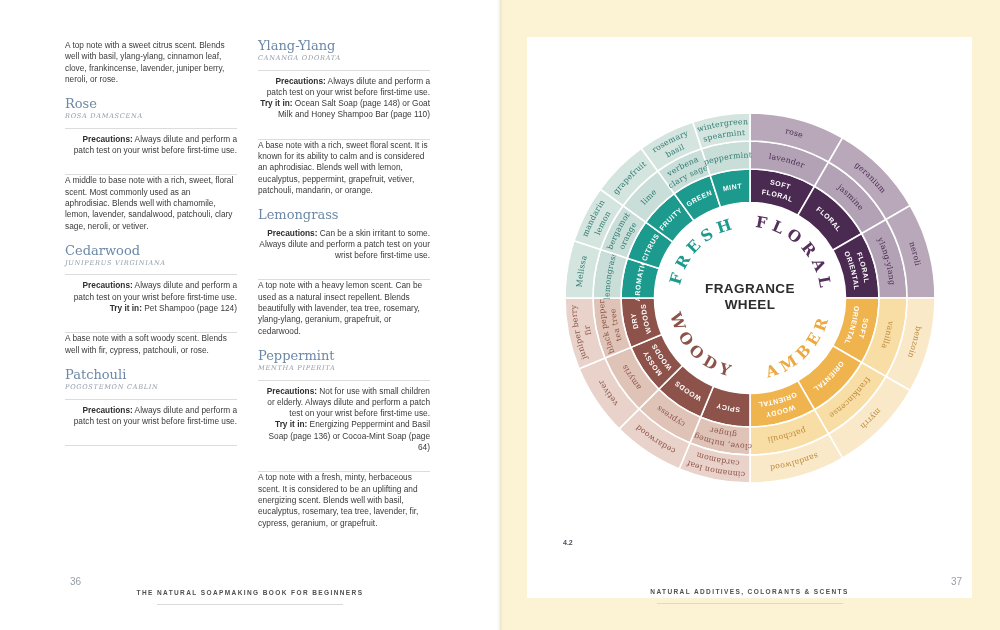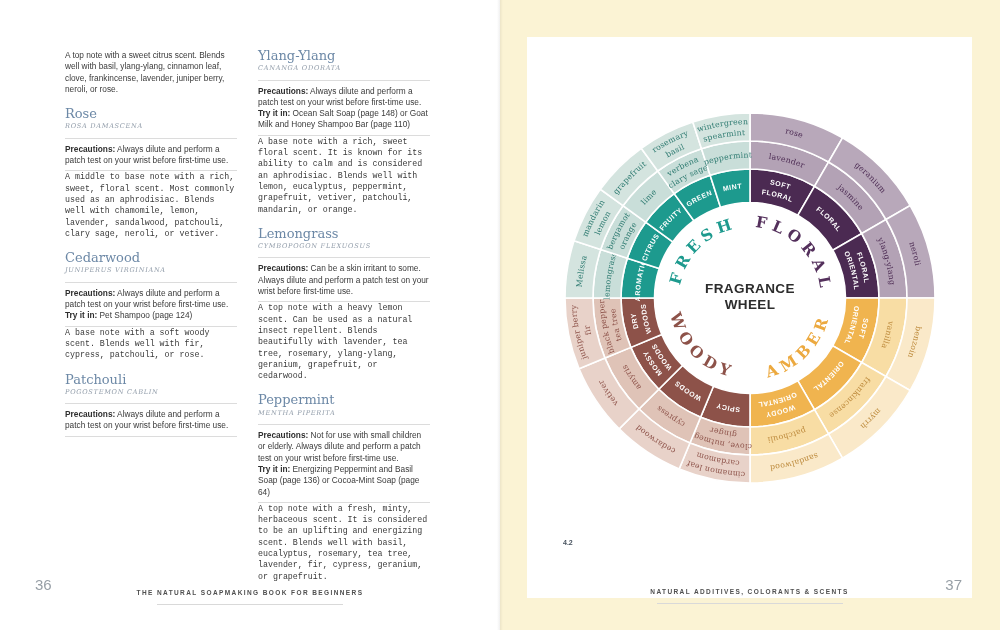--- a/index.html
+++ b/index.html
@@ -5,36 +5,36 @@
   html,body{margin:0;padding:0;}
   body{width:1000px;height:630px;position:relative;overflow:hidden;
        font-family:"Liberation Sans",sans-serif;background:#fff;}
   .page{position:absolute;top:0;height:630px;overflow:hidden;}
   .page-left{left:0;width:500px;background:#fff;}
   .page-right{left:500px;width:500px;}
   .gutter{position:absolute;left:497px;top:0;width:6px;height:630px;
           background:linear-gradient(to right,rgba(0,0,0,0),rgba(0,0,0,0.06),rgba(0,0,0,0));}
 
   
-  .columns{position:absolute;left:65px;top:50px;display:flex;gap:21px;}
+  .columns{position:absolute;left:65px;top:40px;display:flex;gap:21px;}
   .col{width:172px;color:#3a3a3a;font-size:8.3px;line-height:11.3px;}
   .col p{margin:0;}
   .intro{margin:4px 0 2px;}
   .entry h3{font-family:"DejaVu Serif",serif;font-weight:normal;
             font-size:13px;color:#6c88a6;margin:13px 0 2px;}
   .col .entry:first-child h3{margin-top:0;}
   .latin{font-family:"DejaVu Serif",serif;font-style:italic;font-size:6.6px;
          letter-spacing:0.7px;color:#919ca9;padding-bottom:5px;
          border-bottom:1px solid #dcdcdc;}
-  .info{padding:5px 0 4px;border-bottom:1px solid #dcdcdc;}
-  .desc{margin:6px 0 2px;font-family:Liberation Mono, monospace;}
+  .info{padding:5px 0 18px;border-bottom:1px solid #dcdcdc;text-align:right;}
+  .desc{margin:6px 0 2px;}
   b{color:#2f2f2f;}
 
   
-  .pagenum{position:absolute;font-size:15px;color:#979fa6;}
+  .pagenum{position:absolute;font-size:10px;color:#979fa6;margin-left:35px;}
   .pagenum.pn-left{left:35px;top:576px;}
   .pagenum.pn-right{right:10px;top:539px;}
   .footer-center{position:absolute;left:0;right:0;top:581px;text-align:center;}
   .footer-title{font-size:6.5px;font-weight:bold;letter-spacing:1.4px;color:#4f4f4f;}
   .footer-rule{width:186px;height:1px;background:#d9d9d9;margin:5px auto 0;}
 
   
   .page-right{background:#fbf3d4;}
   .panel{position:absolute;left:27px;top:37px;width:445px;height:561px;background:#fff;}
   .fig-caption{position:absolute;left:36px;top:502px;font-size:7px;font-weight:bold;color:#47525e;}
@@ -85,21 +85,20 @@
           <h3>Ylang-Ylang</h3>
           <div class="latin">CANANGA ODORATA</div>
           <div class="info">
             <p><b>Precautions:</b> Always dilute and perform a patch test on your wrist before first-time use.</p>
             <p><b>Try it in:</b> Ocean Salt Soap (page 148) or Goat Milk and Honey Shampoo Bar (page 110)</p>
           </div>
           <p class="desc">A base note with a rich, sweet floral scent. It is known for its ability to calm and is considered an aphrodisiac. Blends well with lemon, eucalyptus, peppermint, grapefruit, vetiver, patchouli, mandarin, or orange.</p>
         </article>
         <article class="entry">
           <h3>Lemongrass</h3>
-          <div class="latin">CYMBOPOGON FLEXUOSUS</div>
           <div class="info">
             <p><b>Precautions:</b> Can be a skin irritant to some. Always dilute and perform a patch test on your wrist before first-time use.</p>
           </div>
           <p class="desc">A top note with a heavy lemon scent. Can be used as a natural insect repellent. Blends beautifully with lavender, tea tree, rosemary, ylang-ylang, geranium, grapefruit, or cedarwood.</p>
         </article>
         <article class="entry">
           <h3>Peppermint</h3>
           <div class="latin">MENTHA PIPERITA</div>
           <div class="info">
             <p><b>Precautions:</b> Not for use with small children or elderly. Always dilute and perform a patch test on your wrist before first-time use.</p>

